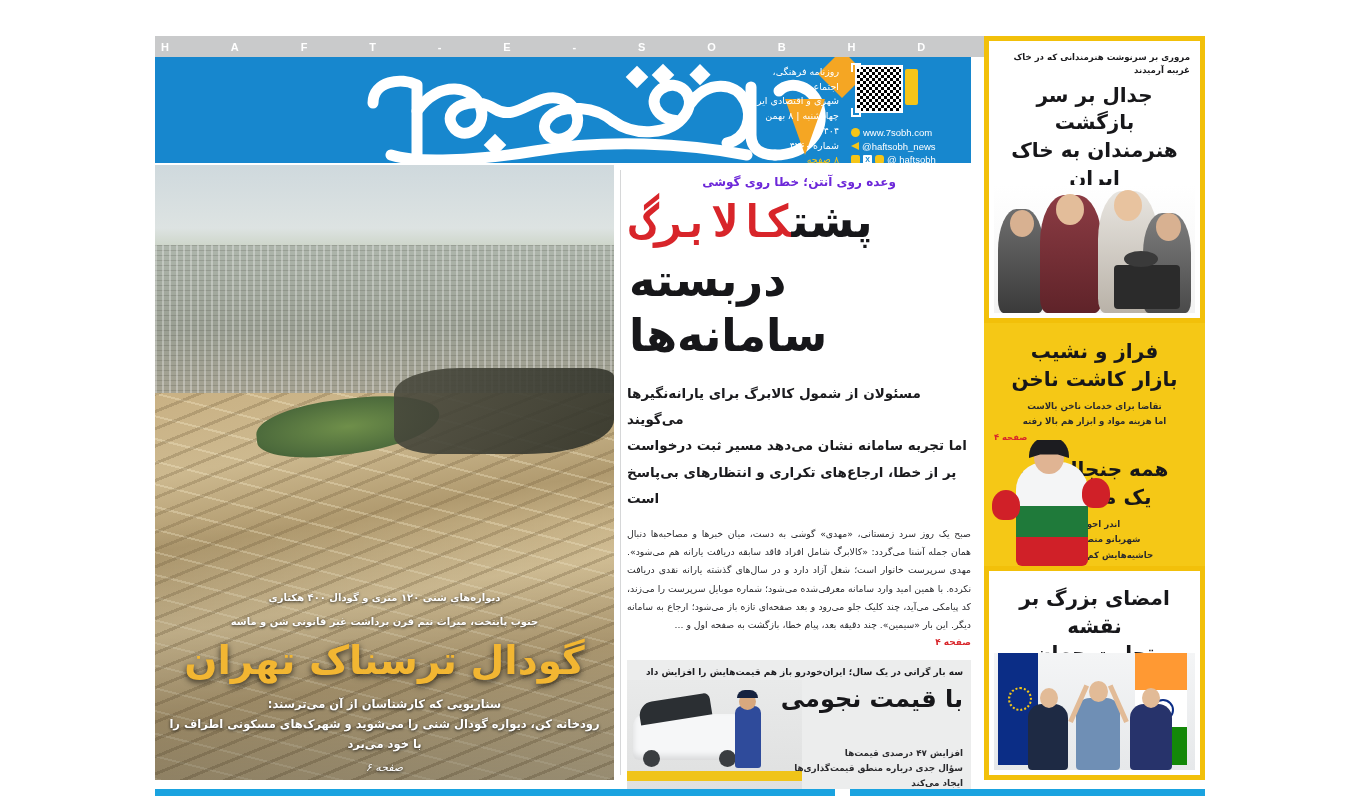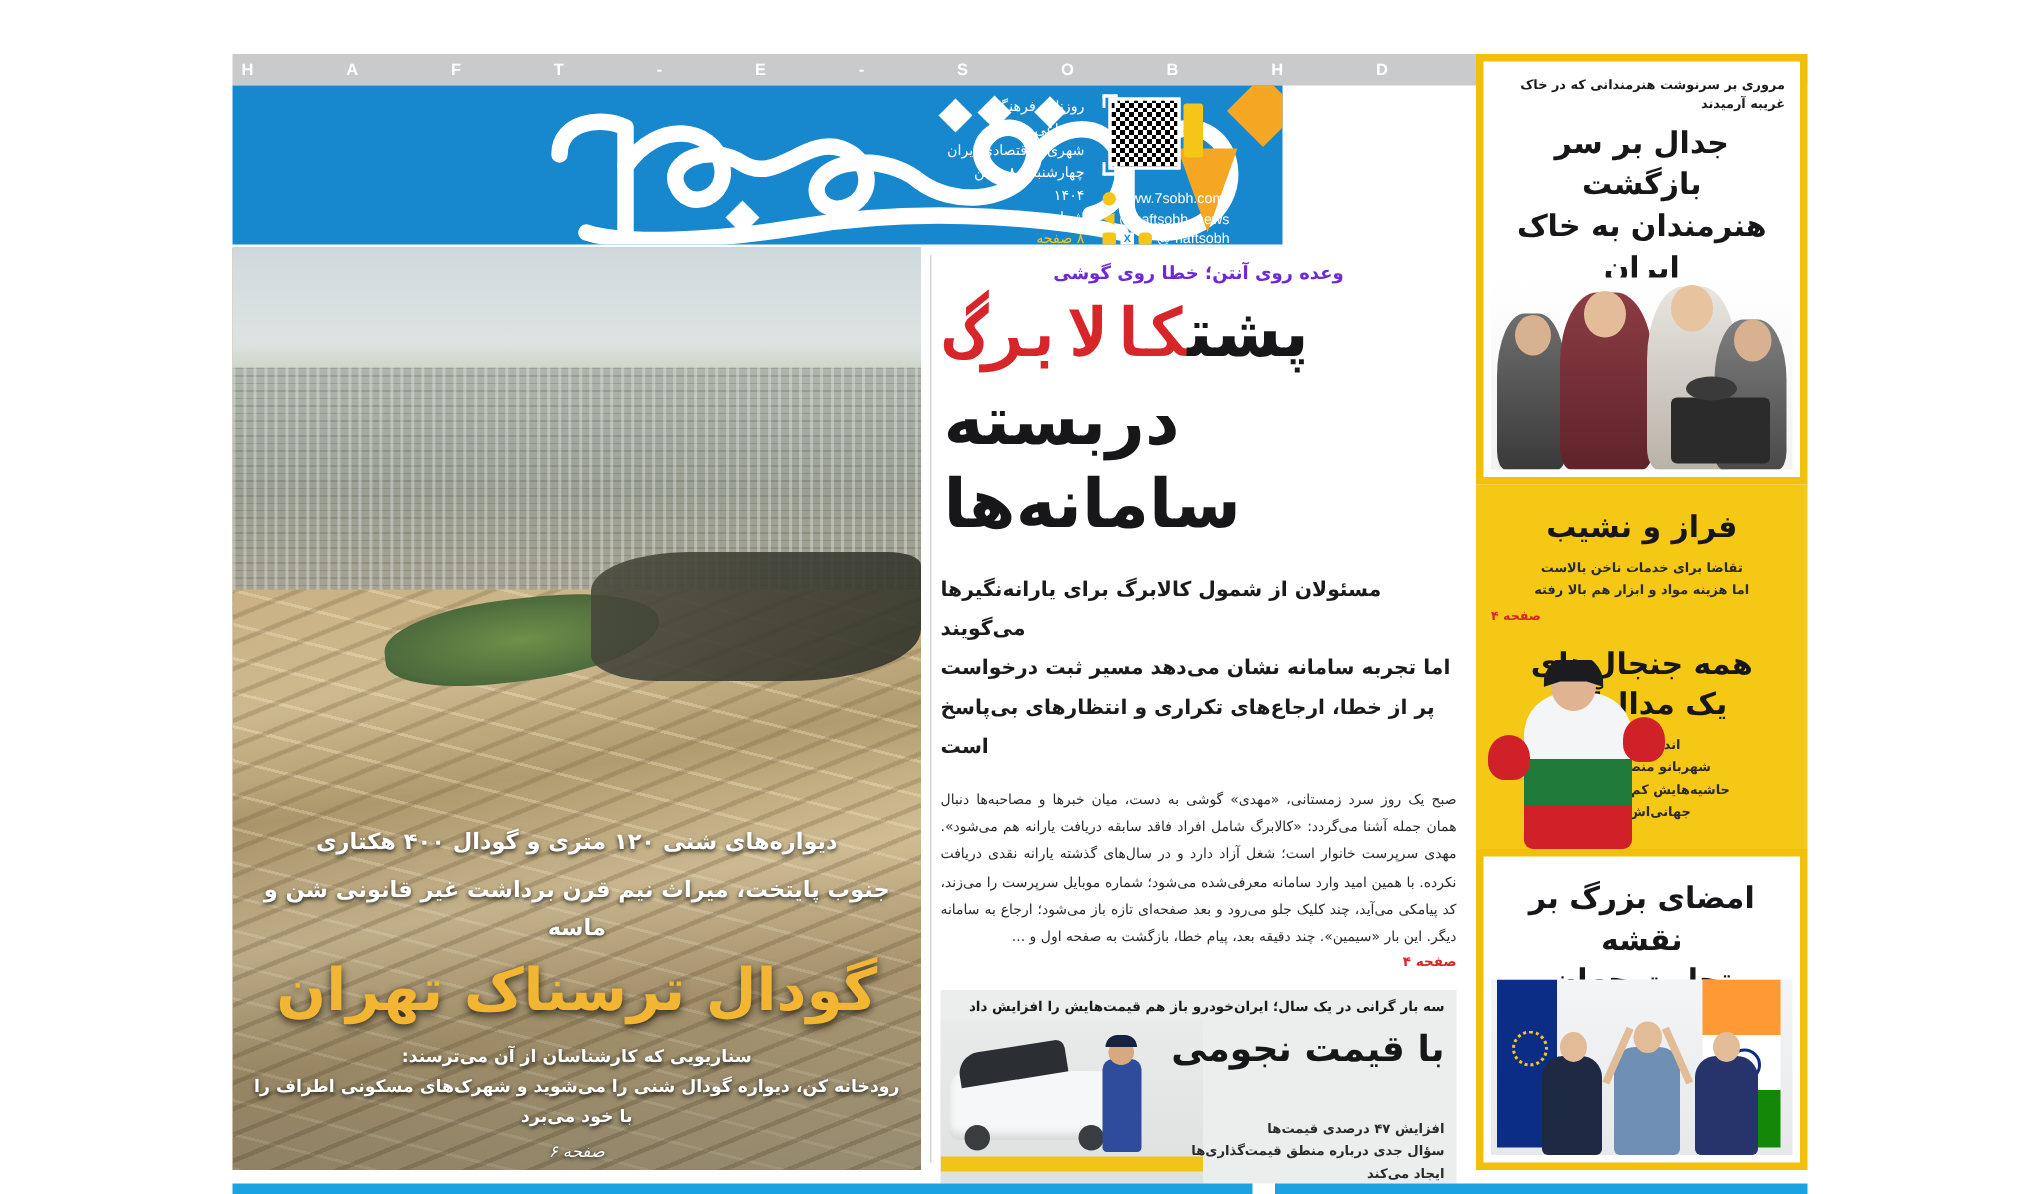--- a/index.html
+++ b/index.html
@@ -40,21 +40,21 @@
     font-size: 11px;
     font-weight: 700;
     letter-spacing: 1px;
     font-family: "Liberation Sans", sans-serif;
   }
 
   
   .masthead {
     position: absolute;
     left: 16px; top: 57px;
-    width: 700px; height: 106px;
+    width: 816px; height: 106px;
     background: #1787ce;
     overflow: hidden;
   }
   .masthead-logo {
     position: absolute;
     left: 200px; top: -6px;
     width: 530px; height: 118px;
   }
   .contact-block {
     position: absolute;
@@ -177,21 +177,21 @@
   }
 
   .hero-caption {
     position: absolute;
     left: 10px; right: 10px;
     bottom: 6px;
     text-align: center;
     color: #ffffff;
   }
   .hero-kicker {
-    font-size: 15px;
+    font-size: 10px;
     line-height: 1.65;
     font-weight: 700;
     text-shadow: 0 1px 3px rgba(0,0,0,.8);
     margin-bottom: 8px;
   }
   .hero-title {
     font-size: 39px;
     font-weight: 700;
     color: #f2b632;
     line-height: 1.15;
@@ -701,20 +701,21 @@
           <div class="ap-head aph2"></div>
           <div class="ap-head aph3"></div>
           <div class="ap-head aph4"></div>
           <div class="ap-camera"></div>
         </div>
       </div>
 
       <div class="rc-block rc-nail">
         <div class="rc-title">
           <div>فراز و نشیب</div>
+          <div>بازار کاشت ناخن</div>
         </div>
         <div class="rc-dek">
           <div>تقاضا برای خدمات ناخن بالاست</div>
           <div>اما هزینه مواد و ابزار هم بالا رفته</div>
         </div>
         <div class="rc-page">صفحه ۴</div>
 
         <div class="rc-title" style="margin-top:14px;">
           <div>همه جنجال‌های</div>
           <div>یک مدال‌آور</div>

